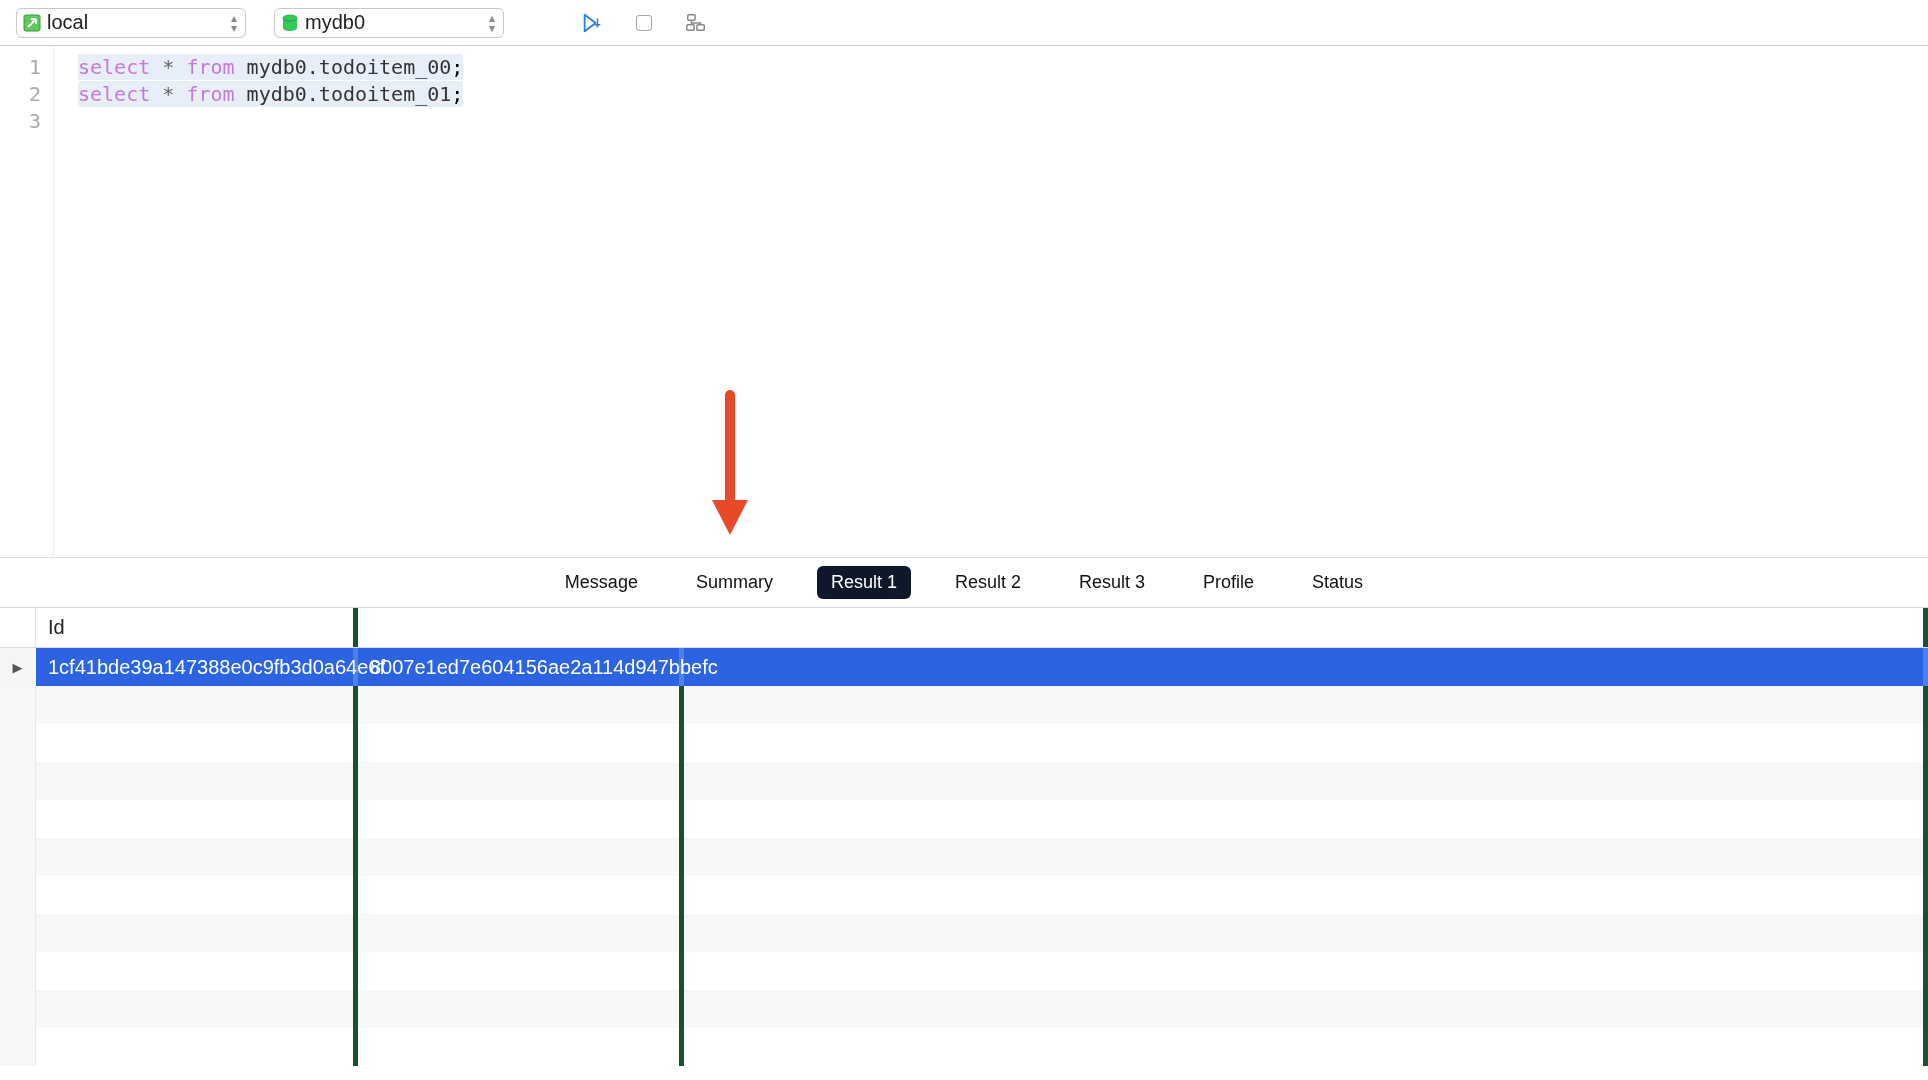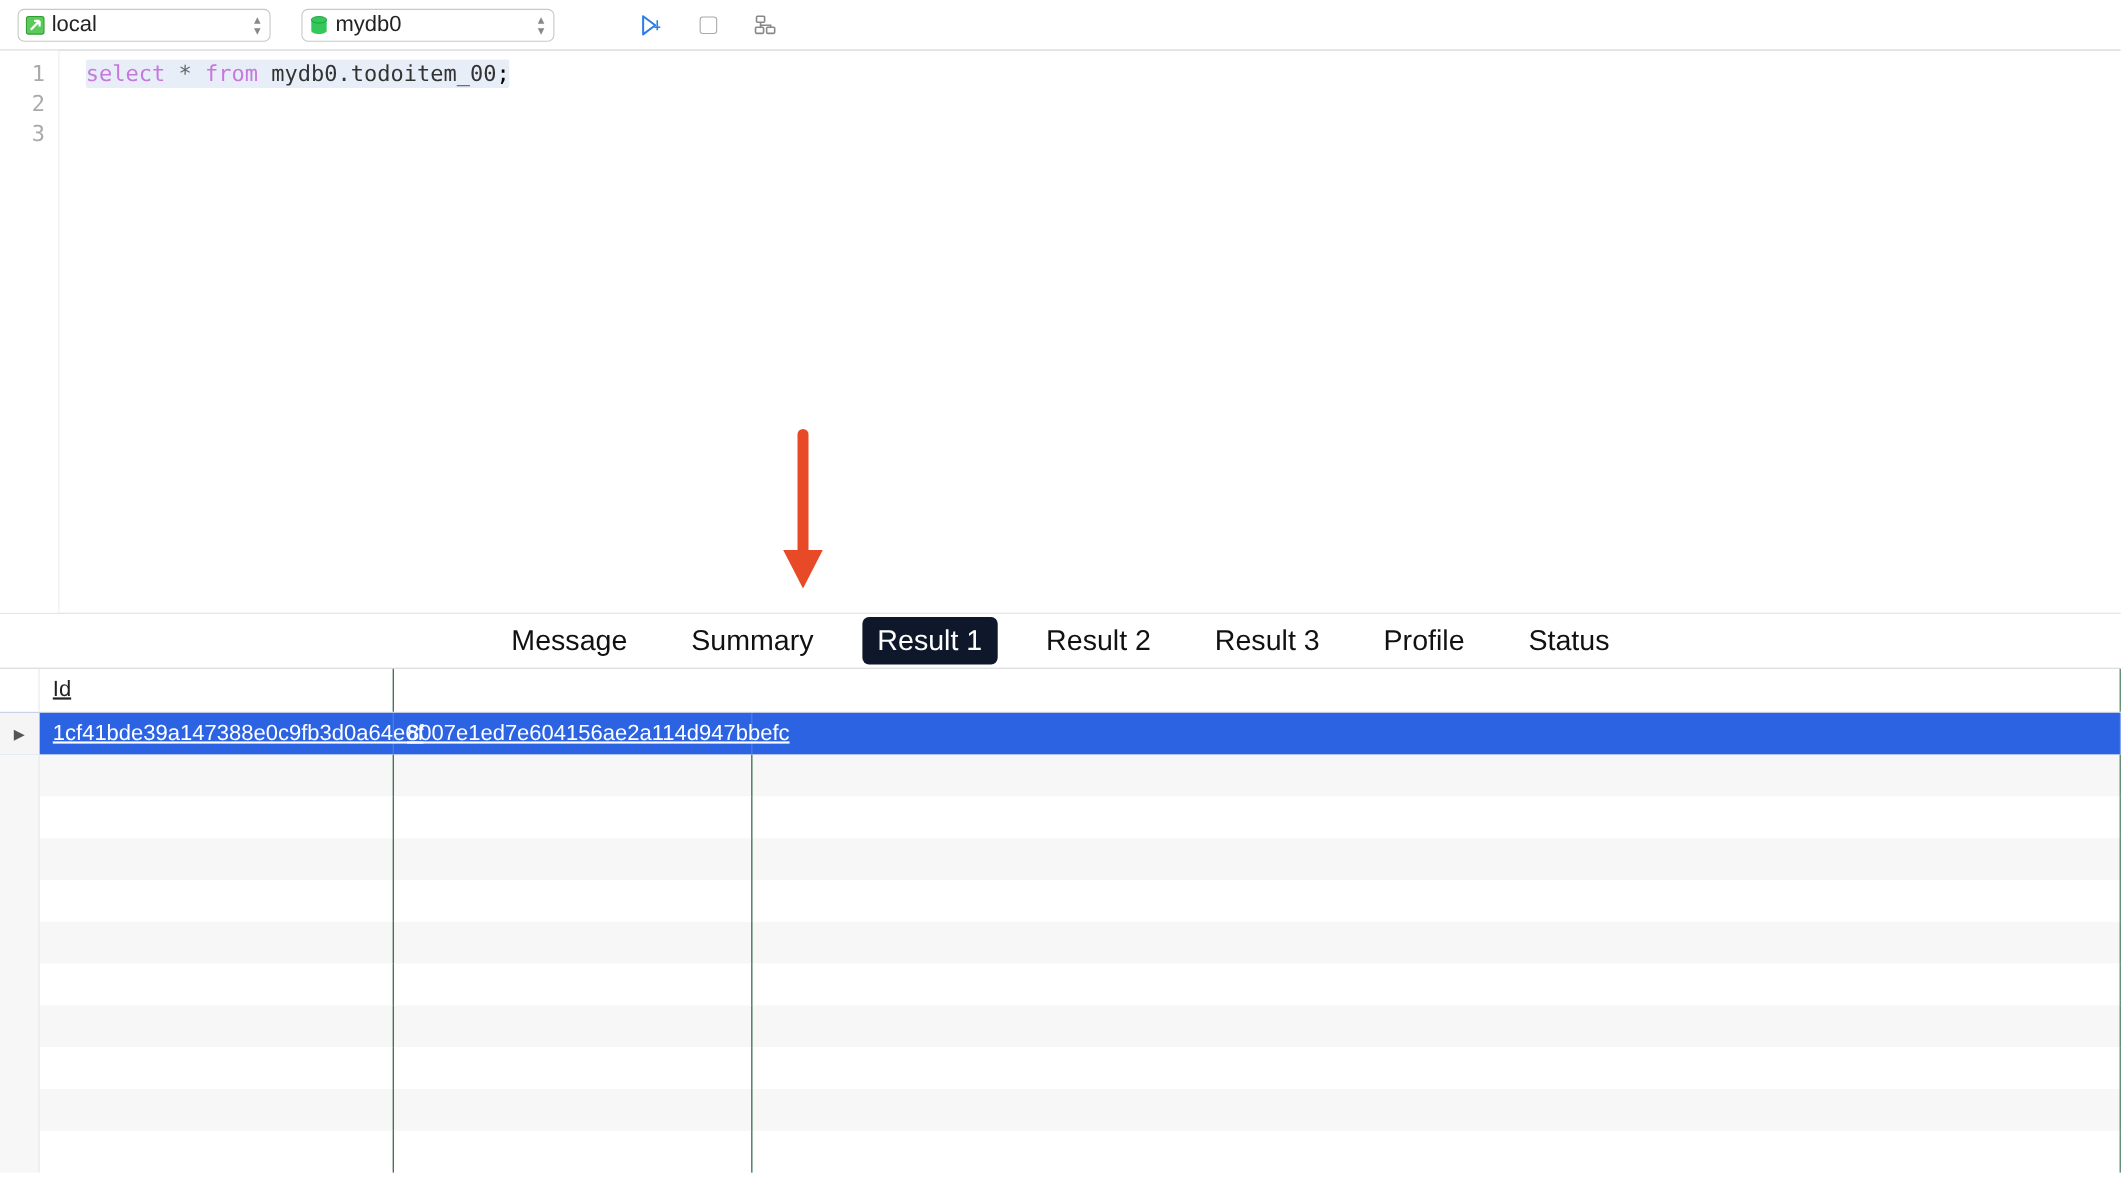--- a/index.html
+++ b/index.html
@@ -62,36 +62,36 @@
   .arrow-overlay { position: absolute; left: 700px; top: 390px; pointer-events: none; }
 
   
   .tabs-bar {
     height: 50px;
     display: flex;
     align-items: center;
     justify-content: center;
     gap: 30px;
     border-bottom: 1px solid #d8d8d8;
-    font-size: 26px;
+    font-size: 18px;
   }
   .tab { color: #111; cursor: pointer; padding: 6px 14px; border-radius: 6px; }
   .tab.active { background: #0f172a; color: #fff; }
 
   
   .grid { font-size: 20px; position: relative; }
   .grid-header {
     display: flex;
     height: 40px;
     border-bottom: 1px solid #ddd;
     align-items: center;
     color: #222;
   }
   .row-handle { width: 36px; flex: none; border-right: 1px solid #e8e8e8; height: 100%; }
-  .col { padding-left: 12px; border-right: 1px solid #14532d; height: 100%; display: flex; align-items: center; text-decoration: underline; }
+  .col { padding-left: 12px; border-right: 5px solid #14532d; height: 100%; display: flex; align-items: center; }
   .col-id { width: 322px; flex: none; }
   .col-text { width: 326px; flex: none; }
   .col-rest { flex: 1; }
   .grid-row { display: flex; height: 38px; align-items: stretch; }
   .grid-row.selected { background: #2b63e3; color: #fff; }
   .grid-row.selected .col, .grid-row.selected .row-handle { border-right-color: rgba(255,255,255,0.18); }
   .grid-row .row-handle { display:flex;align-items:center;justify-content:center; background:#f5f5f5; color:#555; font-size:13px;}
   .grid-row .col { display: flex; align-items: center; }
   .grid-row.empty:nth-child(odd) { background: #f7f7f7; }
   .grid-row.empty .row-handle { background:#f7f7f7; }
@@ -154,20 +154,21 @@
 </div>
 
 <div class="editor">
   <div class="gutter">
     <div>1</div>
     <div>2</div>
     <div>3</div>
   </div>
   <div class="code">
     <div class="code-line"><span class="sel"><span class="kw">select</span> <span class="op">*</span> <span class="kw">from</span> <span class="ident">mydb0.todoitem_00</span><span>;</span></span></div>
+    <div class="code-line"><span class="sel"><span class="kw">select</span> <span class="op">*</span> <span class="kw">from</span> <span class="ident">mydb0.todoitem_01</span><span>;</span></span></div>
   </div>
 </div>
 
 <svg class="arrow-overlay" width="60" height="160">
   <path d="M30 5 L30 120" stroke="#e84a27" stroke-width="10" stroke-linecap="round"></path>
   <path d="M12 110 L30 145 L48 110 Z" fill="#e84a27"></path>
 </svg>
 
 <div class="tabs-bar">
   <span class="tab">Message</span>

